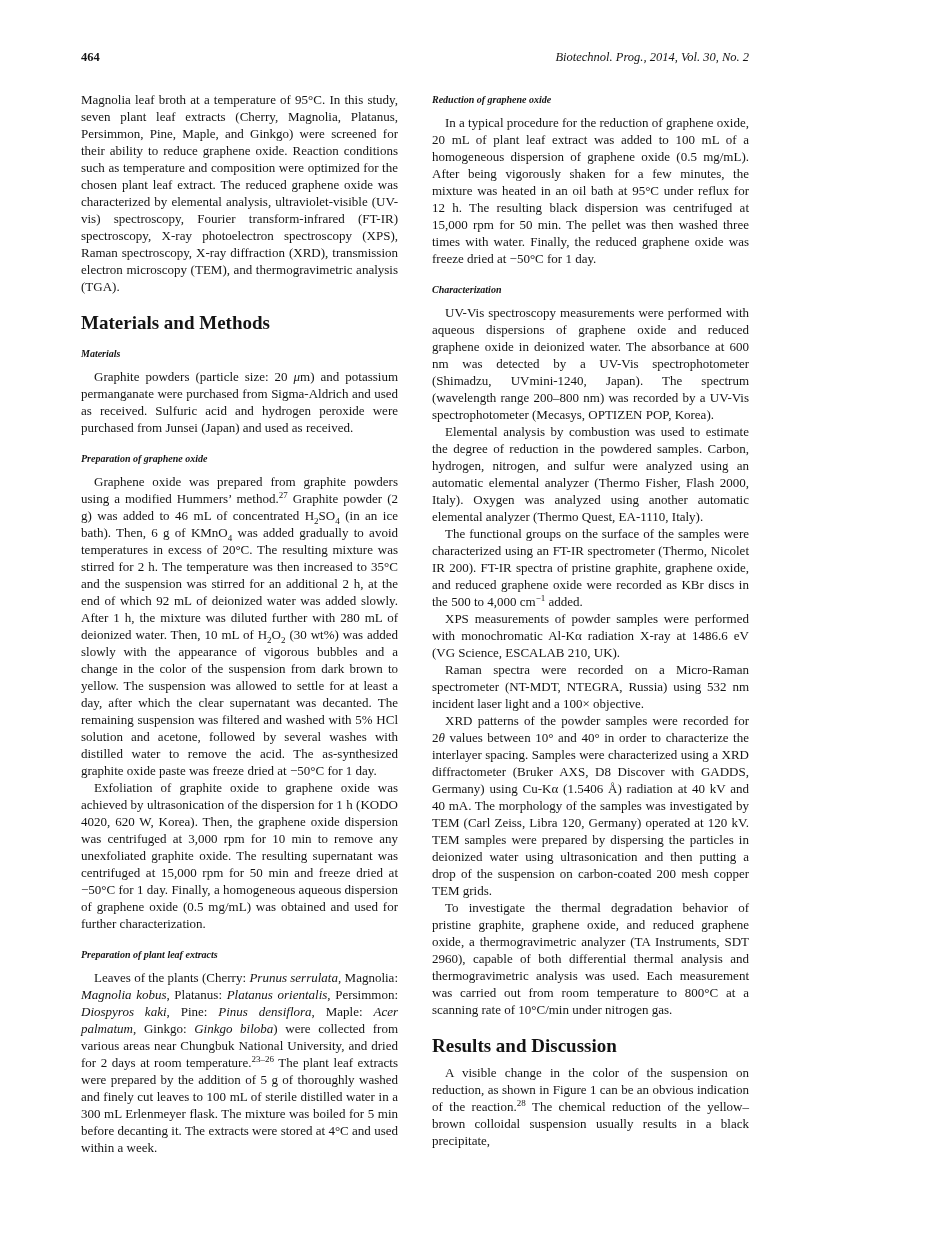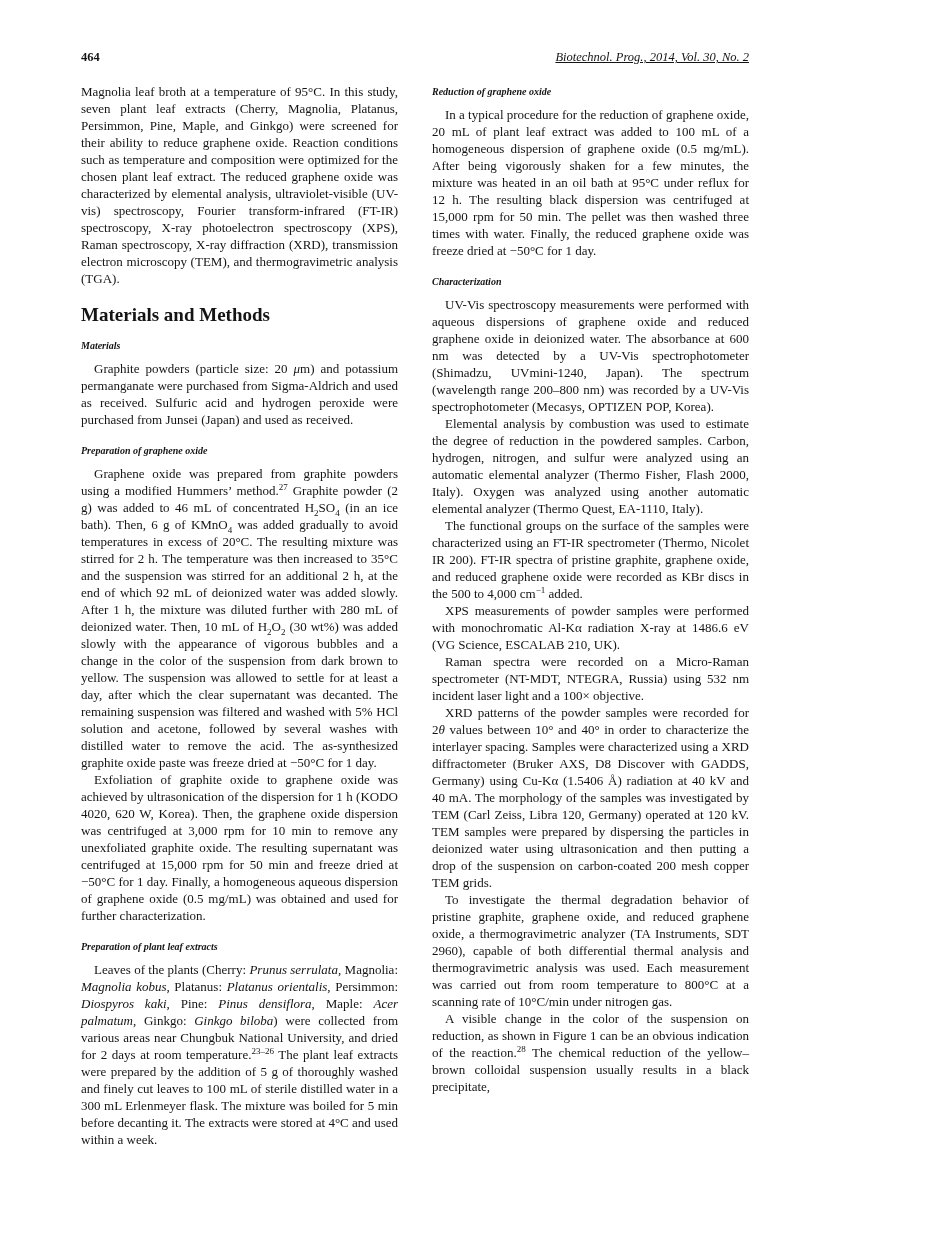--- a/index.html
+++ b/index.html
@@ -18,34 +18,34 @@
     overflow: hidden;
   }
   .header {
     display: flex;
     justify-content: space-between;
     align-items: baseline;
     font-size: 12.5px;
     margin-bottom: 18px;
   }
   .page-number { font-weight: bold; }
-  .journal-info { font-style: italic; text-decoration: underline; }
+  .journal-info { font-style: italic; }
   .columns {
     display: flex;
     gap: 34px;
   }
   .column {
     width: 375px;
     font-size: 13px;
     line-height: 17px;
     text-align: justify;
     hyphens: auto;
     -webkit-hyphens: auto;
   }
-  .column > :first-child { margin-top: 0; }
+  .column > :first-child { margin-top: 8px; }
   p.paragraph {
     margin: 0;
     text-indent: 13px;
   }
   p.paragraph.noindent { text-indent: 0; }
   h2.section {
     font-size: 19px;
     font-weight: bold;
     text-align: left;
     margin: 19px 0 10px 0;
@@ -93,16 +93,17 @@
         <h3 class="subsection"><span>Reduction of graphene oxide</span></h3>
         <p class="paragraph"><span>In a typical procedure for the reduction of graphene oxide, 20 mL of plant leaf extract was added to 100 mL of a homogeneous dispersion of graphene oxide (0.5 mg/mL). After being vigorously shaken for a few minutes, the mixture was heated in an oil bath at 95°C under reflux for 12 h. The resulting black dispersion was centrifuged at 15,000 rpm for 50 min. The pellet was then washed three times with water. Finally, the reduced graphene oxide was freeze dried at −50°C for 1 day.</span></p>
         <h3 class="subsection"><span>Characterization</span></h3>
         <p class="paragraph"><span>UV-Vis spectroscopy measurements were performed with aqueous dispersions of graphene oxide and reduced graphene oxide in deionized water. The absorbance at 600 nm was detected by a UV-Vis spectrophotometer (Shimadzu, UVmini-1240, Japan). The spectrum (wavelength range 200–800 nm) was recorded by a UV-Vis spectrophotometer (Mecasys, OPTIZEN POP, Korea).</span></p>
         <p class="paragraph"><span>Elemental analysis by combustion was used to estimate the degree of reduction in the powdered samples. Carbon, hydrogen, nitrogen, and sulfur were analyzed using an automatic elemental analyzer (Thermo Fisher, Flash 2000, Italy). Oxygen was analyzed using another automatic elemental analyzer (Thermo Quest, EA-1110, Italy).</span></p>
         <p class="paragraph"><span>The functional groups on the surface of the samples were characterized using an FT-IR spectrometer (Thermo, Nicolet IR 200). FT-IR spectra of pristine graphite, graphene oxide, and reduced graphene oxide were recorded as KBr discs in the 500 to 4,000 cm</span><sup>−1</sup><span> added.</span></p>
         <p class="paragraph"><span>XPS measurements of powder samples were performed with monochromatic Al-Kα radiation X-ray at 1486.6 eV (VG Science, ESCALAB 210, UK).</span></p>
         <p class="paragraph"><span>Raman spectra were recorded on a Micro-Raman spectrometer (NT-MDT, NTEGRA, Russia) using 532 nm incident laser light and a 100× objective.</span></p>
         <p class="paragraph"><span>XRD patterns of the powder samples were recorded for 2</span><span class="it">θ</span><span> values between 10° and 40° in order to characterize the interlayer spacing. Samples were characterized using a XRD diffractometer (Bruker AXS, D8 Discover with GADDS, Germany) using Cu-Kα (1.5406 Å) radiation at 40 kV and 40 mA. The morphology of the samples was investigated by TEM (Carl Zeiss, Libra 120, Germany) operated at 120 kV. TEM samples were prepared by dispersing the particles in deionized water using ultrasonication and then putting a drop of the suspension on carbon-coated 200 mesh copper TEM grids.</span></p>
         <p class="paragraph"><span>To investigate the thermal degradation behavior of pristine graphite, graphene oxide, and reduced graphene oxide, a thermogravimetric analyzer (TA Instruments, SDT 2960), capable of both differential thermal analysis and thermogravimetric analysis was used. Each measurement was carried out from room temperature to 800°C at a scanning rate of 10°C/min under nitrogen gas.</span></p>
+        <h2 class="section"><span>Results and Discussion</span></h2>
         <p class="paragraph"><span>A visible change in the color of the suspension on reduction, as shown in Figure 1 can be an obvious indication of the reaction.</span><sup>28</sup><span> The chemical reduction of the yellow–brown colloidal suspension usually results in a black precipitate,</span></p>
       </div>
   </div>
 </div>
 
 </body></html>

